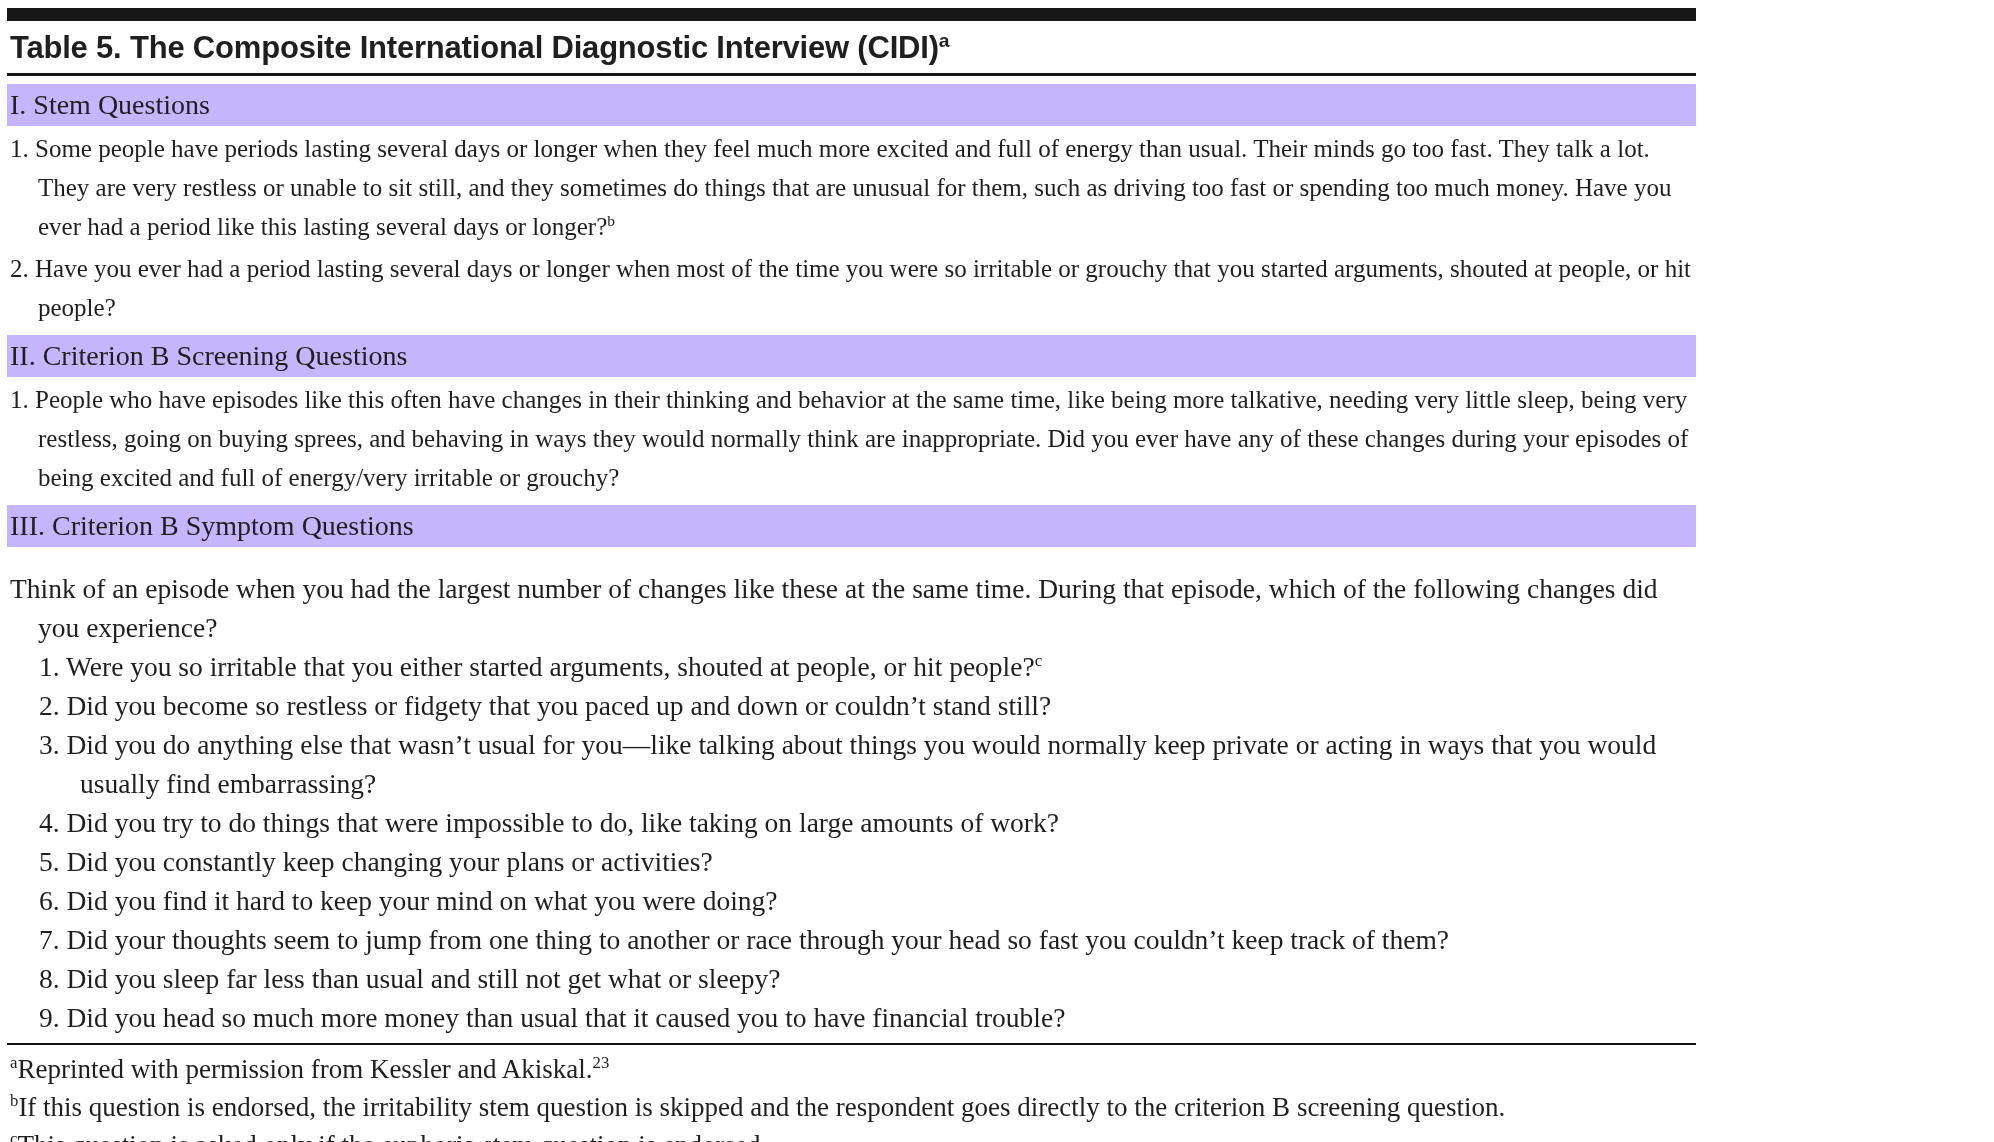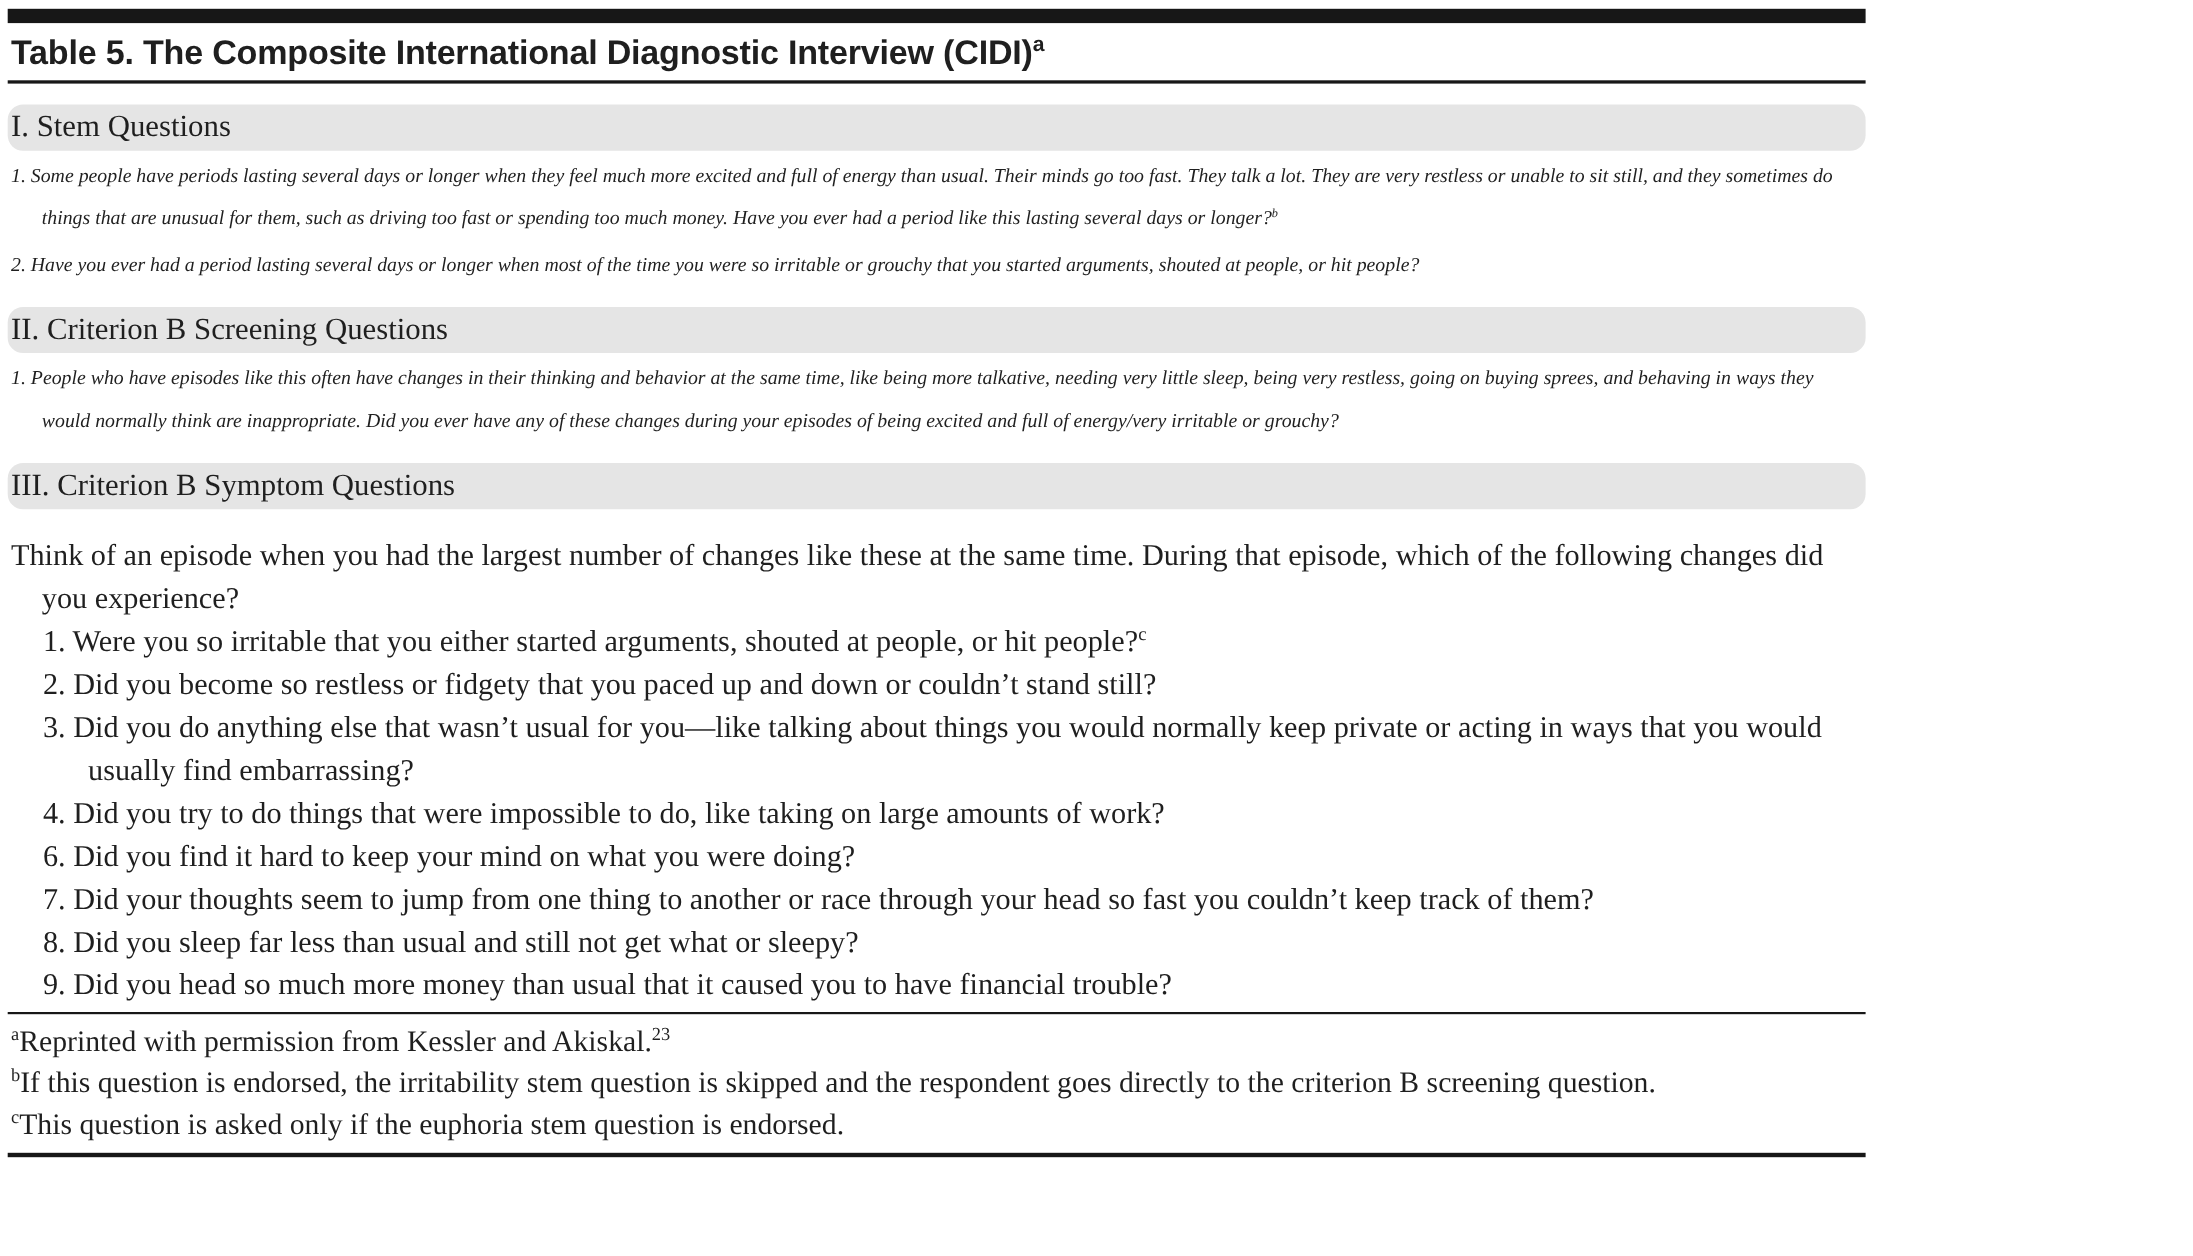--- a/index.html
+++ b/index.html
@@ -21,35 +21,33 @@
     font-weight: bold;
     font-size: 31px;
     line-height: 40px;
     padding: 7px 3px 5px 3px;
     border-bottom: 3px solid #171717;
     letter-spacing: -0.2px;
   }
   .title sup { font-size: 0.62em; }
 
   .section-heading {
-    background: #e5e5e5;
+    background: #c4b5fd;
     font-size: 28px;
     line-height: 33px;
     padding: 4px 3px 5px 3px;
-    margin-top: 19px;
-    border-radius: 14px;
+    margin-top: 8px;
   }
 
   .q {
-    font-size: 18px;
+    font-size: 25px;
     line-height: 39px;
     padding-left: 31px;
     text-indent: -28px;
     margin: 3px 0 3px 0;
-    font-style: italic;
   }
   .intro {
     font-size: 27.5px;
     line-height: 39px;
     padding-left: 31px;
     text-indent: -28px;
     margin: 22px 0 0 0;
   }
   .sub {
     font-size: 27.5px;
@@ -89,20 +87,21 @@
       <p class="q"><span>1.</span> <span>People who have episodes like this often have changes in their thinking and behavior at the same time, like being more talkative, needing very little sleep, being very restless, going on buying sprees, and behaving in ways they would normally think are inappropriate. Did you ever have any of these changes during your episodes of being excited and full of energy/very irritable or grouchy?</span><sup></sup></p>
     </div>
 
     <div>
       <div class="section-heading">III. Criterion B Symptom Questions</div>
       <p class="intro">Think of an episode when you had the largest number of changes like these at the same time. During that episode, which of the following changes did you experience?</p>
       <p class="sub"><span>1.</span> <span>Were you so irritable that you either started arguments, shouted at people, or hit people?</span><sup>c</sup></p>
       <p class="sub"><span>2.</span> <span>Did you become so restless or fidgety that you paced up and down or couldn’t stand still?</span></p>
       <p class="sub"><span>3.</span> <span>Did you do anything else that wasn’t usual for you—like talking about things you would normally keep private or acting in ways that you would usually find embarrassing?</span></p>
       <p class="sub"><span>4.</span> <span>Did you try to do things that were impossible to do, like taking on large amounts of work?</span></p>
+      <p class="sub"><span>5.</span> <span>Did you constantly keep changing your plans or activities?</span></p>
       <p class="sub"><span>6.</span> <span>Did you find it hard to keep your mind on what you were doing?</span></p>
       <p class="sub"><span>7.</span> <span>Did your thoughts seem to jump from one thing to another or race through your head so fast you couldn’t keep track of them?</span></p>
       <p class="sub"><span>8.</span> <span>Did you sleep far less than usual and still not get what or sleepy?</span></p>
       <p class="sub"><span>9.</span> <span>Did you head so much more money than usual that it caused you to have financial trouble?</span></p>
     </div>
 
     <div class="footnotes">
       <p class="fn"><sup>a</sup><span>Reprinted with permission from Kessler and Akiskal.</span><sup>23</sup></p>
       <p class="fn"><sup>b</sup><span>If this question is endorsed, the irritability stem question is skipped and the respondent goes directly to the criterion B screening question.</span></p>
       <p class="fn"><sup>c</sup><span>This question is asked only if the euphoria stem question is endorsed.</span></p>

